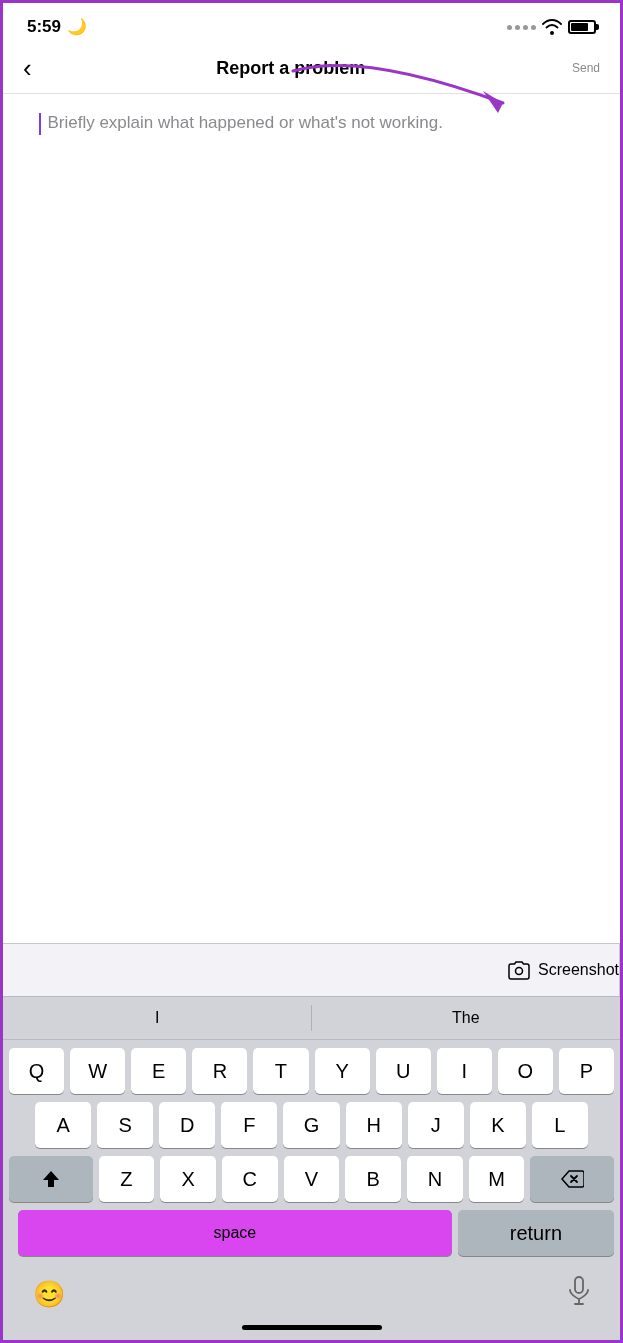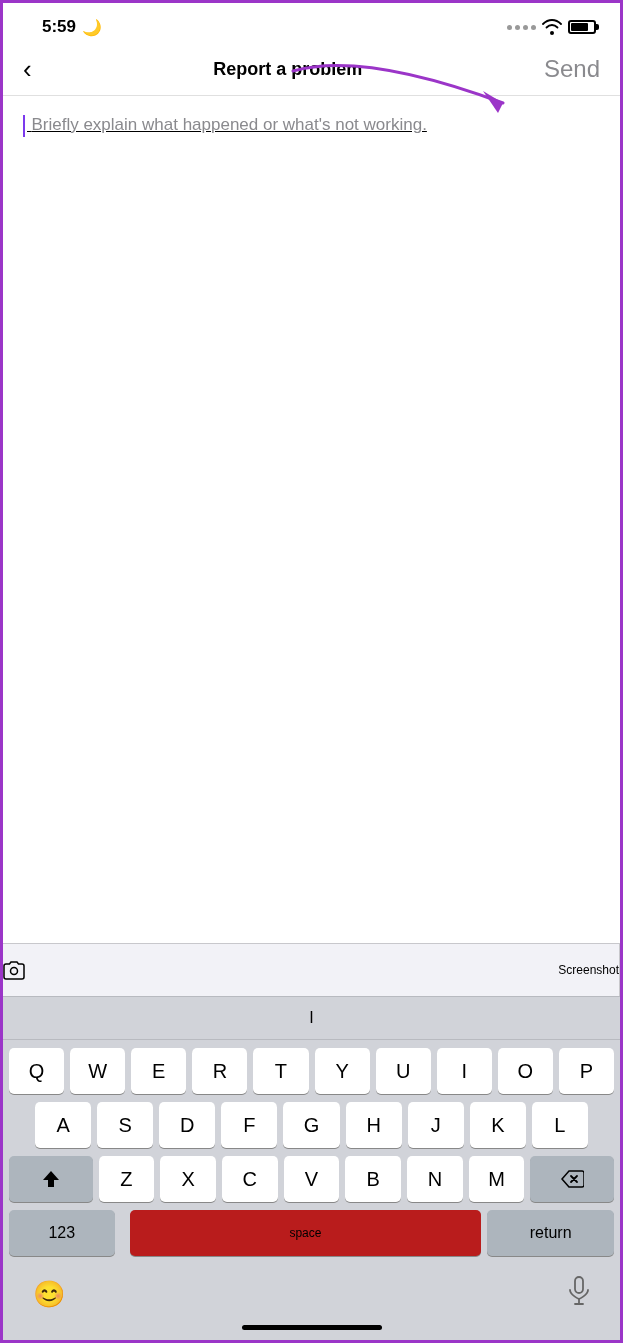--- a/index.html
+++ b/index.html
@@ -92,35 +92,34 @@
       line-height: 1;
     }
     .nav-title {
       font-size: 18px;
       font-weight: 700;
       color: #000;
       flex: 1;
       text-align: center;
     }
     .nav-send {
-      font-size: 24px;
+      font-size: 12px;
       color: #8a8a8e;
       font-weight: 400;
       cursor: pointer;
       min-width: 50px;
       text-align: right;
     }
 
     
     .text-area {
       flex: 1;
-      padding: 16px 20px;
+      padding: 16px 36px;
       min-height: 570px;
       position: relative;
-      text-decoration: underline;
     }
     .text-cursor-line {
       width: 2px;
       height: 22px;
       background: #7c3aed;
       display: inline-block;
       margin-right: 2px;
       vertical-align: middle;
       animation: blink 1s step-end infinite;
     }
@@ -152,24 +151,24 @@
     
     .attachment-bar {
       display: flex;
       border-top: 1px solid #c8c8cc;
       background: #f2f2f7;
     }
     .attachment-btn {
       flex: 1;
       display: flex;
       align-items: center;
-      justify-content: space-between;
+      justify-content: flex-end;
       gap: 8px;
       padding: 16px 0;
-      font-size: 12px;
+      font-size: 16px;
       color: #000;
       cursor: pointer;
       background: #f2f2f7;
     }
     .attachment-btn:first-child {
       border-right: 1px solid #c8c8cc;
     }
 
     
     .predictive-bar {
@@ -238,28 +237,28 @@
     .key.delete-key {
       background: #adb5bd;
       flex: 1.5;
     }
     .key.num-key {
       background: #adb5bd;
       font-size: 16px;
       flex: 1.5;
     }
     .key.space-key {
-      background: #b91c1c;
-      font-size: 12px;
+      background: #d946ef;
+      font-size: 16px;
       flex: 5;
       margin-left: 9px;
     }
     .key.return-key {
       background: #adb5bd;
-      font-size: 16px;
+      font-size: 20px;
       flex: 1.8;
     }
 
     
     .bottom-bar {
       background: #d1d3d9;
       display: flex;
       justify-content: space-between;
       align-items: center;
       padding: 8px 30px 6px;
@@ -292,21 +291,21 @@
       flex-direction: column;
       height: calc(1343px - 6px);
     }
   </style>
 </head>
 <body>
 
 <div class="main-content">
 
   <div class="status-bar">
-    <div style="display:flex;align-items:flex-end;gap:4px;margin-left:15px;">
+    <div style="display:flex;align-items:flex-start;gap:4px;">
       <span class="status-time">5:59</span>
       <span class="moon-icon">🌙</span>
     </div>
     <div class="status-icons">
       <div class="signal-dots">
         <div class="dot"></div>
         <div class="dot"></div>
         <div class="dot"></div>
         <div class="dot"></div>
       </div>
@@ -345,20 +344,23 @@
         <path d="M8 2l-1.5 2H3a2 2 0 00-2 2v11a2 2 0 002 2h16a2 2 0 002-2V6a2 2 0 00-2-2h-3.5L14 2H8z" stroke="#000" stroke-width="1.5" fill="none"></path>
         <circle cx="11" cy="11" r="3.5" stroke="#000" stroke-width="1.5" fill="none"></circle>
       </svg>
       <span>Screenshot</span>
     </div>
   </div>
 
   <div class="predictive-bar">
     <div class="predictive-item">
       <span>I</span>
+    </div>
+    <div class="predictive-item">
+      <span>The</span>
     </div>
   </div>
 
   <div class="keyboard">
 
     <div class="key-row">
       <div class="key">Q</div>
       <div class="key">W</div>
       <div class="key">E</div>
       <div class="key">R</div>
@@ -397,23 +399,20 @@
       <div class="key">M</div>
       <div class="key delete-key special">
         <svg width="24" height="18" viewBox="0 0 24 18" fill="none">
           <path d="M9 1H22a2 2 0 012 2v12a2 2 0 01-2 2H9L2 9l7-8z" stroke="#000" stroke-width="1.5" fill="none"></path>
           <path d="M11 6l6 6M17 6l-6 6" stroke="#000" stroke-width="1.8" stroke-linecap="round"></path>
         </svg>
       </div>
     </div>
 
     <div class="key-row">
-      <div class="key num-key special">
-        <span>123</span>
-      </div>
       <div class="key space-key">
         <span>space</span>
       </div>
       <div class="key return-key special">
         <span>return</span>
       </div>
     </div>
   </div>
 
   <div class="bottom-bar">

